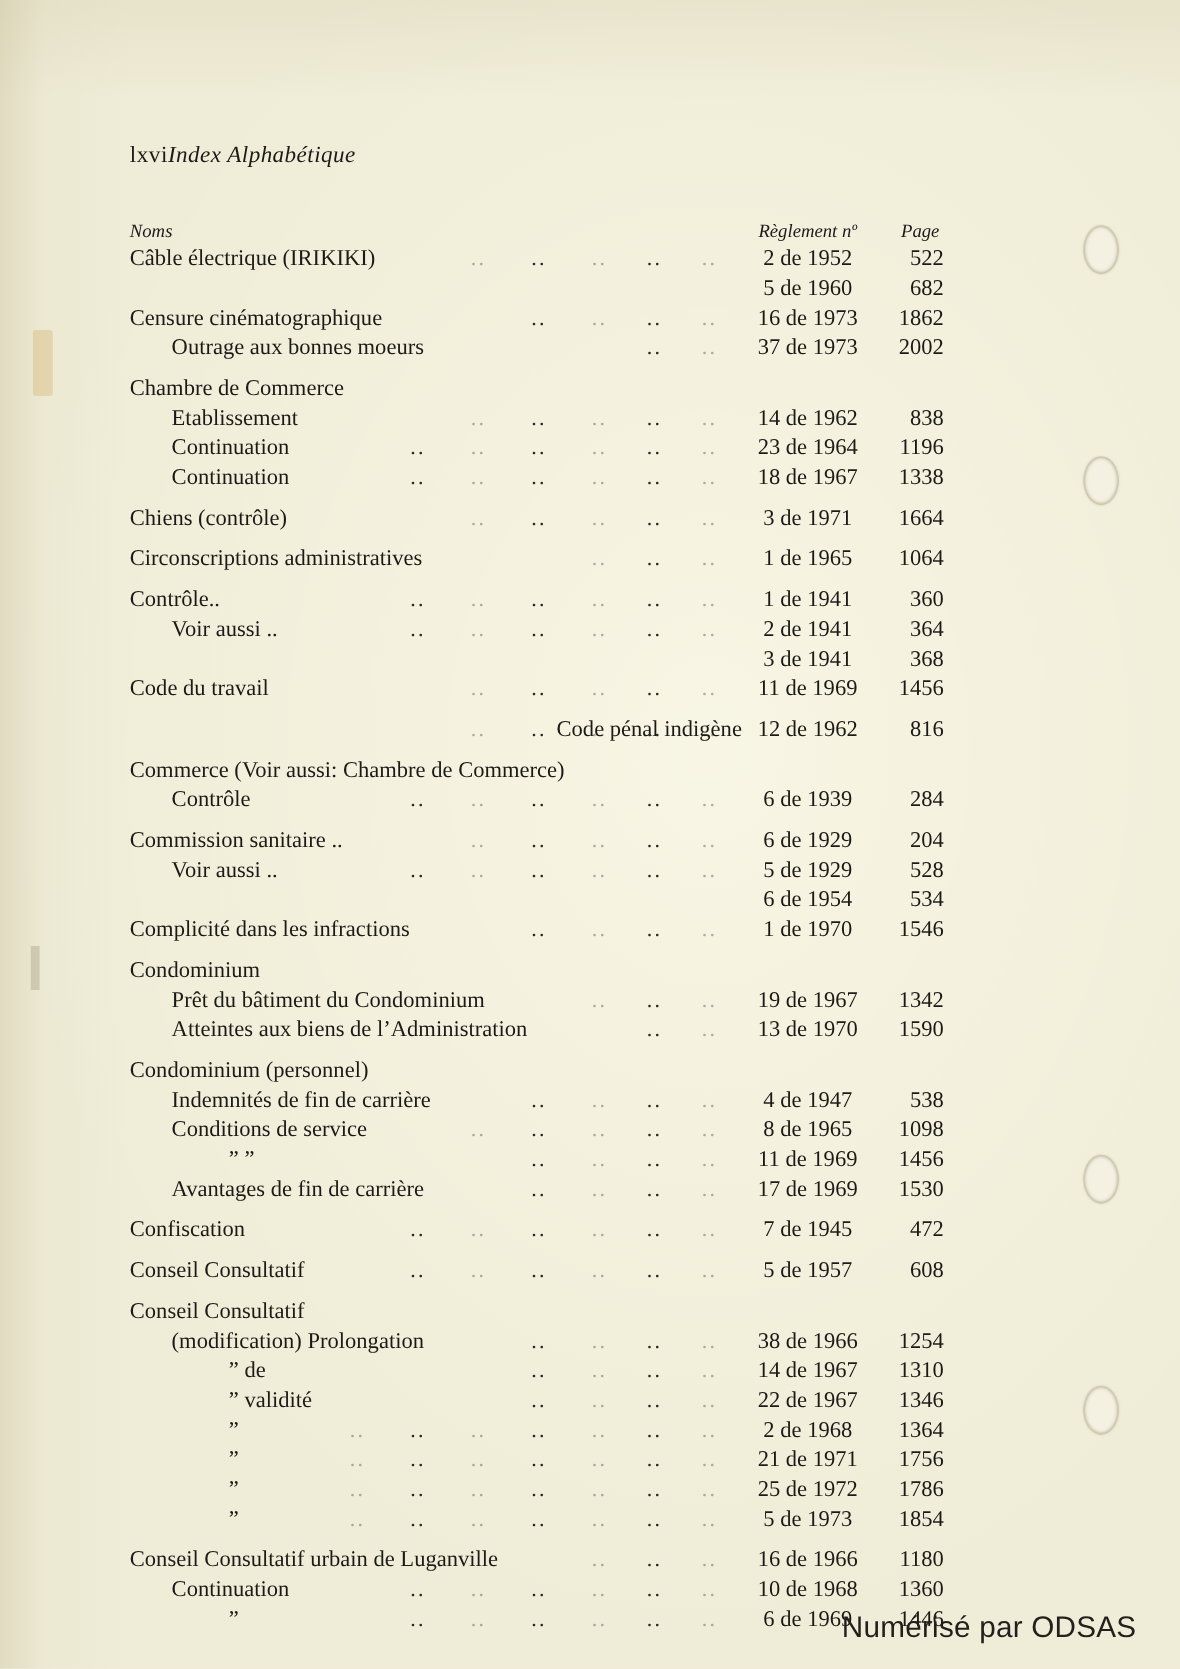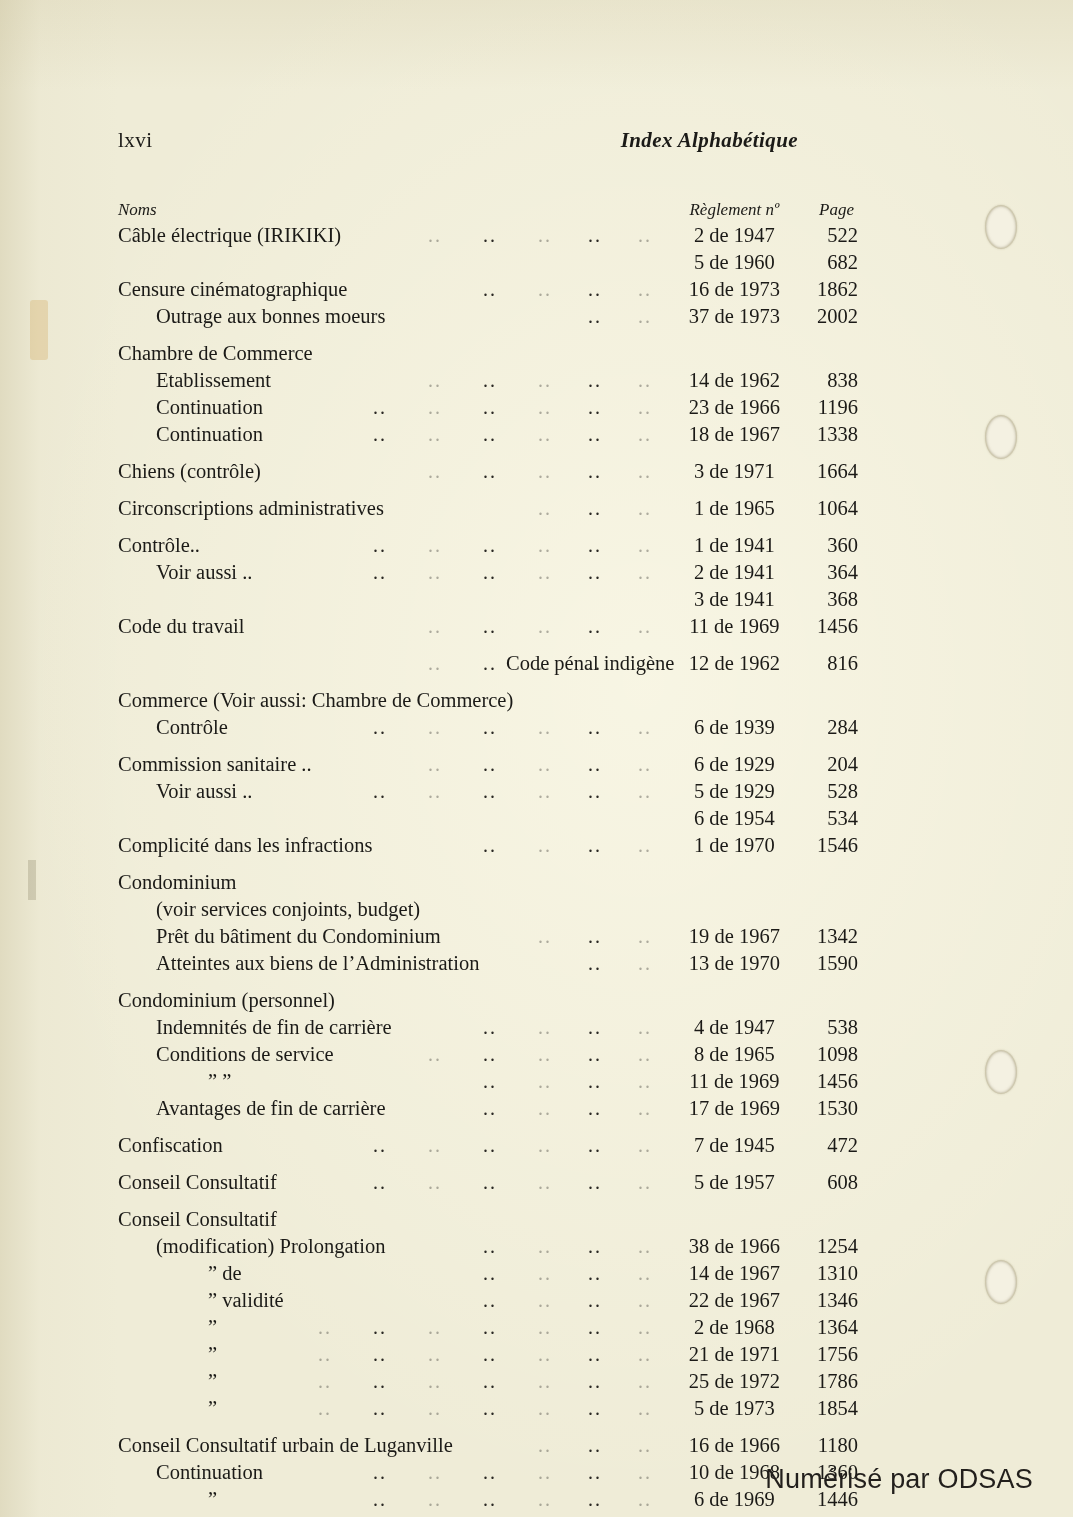--- a/index.html
+++ b/index.html
@@ -53,23 +53,23 @@
     width: 740px;
     display: flex;
     align-items: baseline;
   }
   .folio {
     font-size: 21px;
     letter-spacing: 0.5px;
   }
   .running-title {
     flex: 1;
-    text-align: right;
+    text-align: left;
     font-style: italic;
-    font-weight: bold;
+    font-weight: normal;
     font-size: 21px;
     letter-spacing: 0.4px;
     padding-right: 60px;
   }
 
   table.index {
     position: absolute;
     left: 118px;
     top: 200px;
     width: 740px;
@@ -187,21 +187,21 @@
           <td class="col-name" style="position: relative;">
             <span class="nm">Câble électrique (IRIKIKI)</span>
             <span class="leaders">
               <span class="ld f" style="left: 310px;">..</span>
               <span class="ld" style="left: 365px;">..</span>
               <span class="ld f" style="left: 420px;">..</span>
               <span class="ld" style="left: 470px;">..</span>
               <span class="ld f" style="left: 520px;">..</span>
             </span>
           </td>
-          <td class="col-reg">2 de 1947</td>
+          <td class="col-reg">2 de 1952</td>
           <td class="col-page">522</td>
         </tr>
         <tr class="entry">
           <td class="col-name">
             <span class="nm"></span>
           </td>
           <td class="col-reg">5 de 1960</td>
           <td class="col-page">682</td>
         </tr>
         <tr class="entry">
@@ -257,21 +257,21 @@
             <span class="nm indent1">Continuation</span>
             <span class="leaders">
               <span class="ld" style="left: 255px;">..</span>
               <span class="ld f" style="left: 310px;">..</span>
               <span class="ld" style="left: 365px;">..</span>
               <span class="ld f" style="left: 420px;">..</span>
               <span class="ld" style="left: 470px;">..</span>
               <span class="ld f" style="left: 520px;">..</span>
             </span>
           </td>
-          <td class="col-reg">23 de 1966</td>
+          <td class="col-reg">23 de 1964</td>
           <td class="col-page">1196</td>
         </tr>
         <tr class="entry">
           <td class="col-name" style="position: relative;">
             <span class="nm indent1">Continuation</span>
             <span class="leaders">
               <span class="ld" style="left: 255px;">..</span>
               <span class="ld f" style="left: 310px;">..</span>
               <span class="ld" style="left: 365px;">..</span>
               <span class="ld f" style="left: 420px;">..</span>
@@ -466,160 +466,153 @@
           <td colspan="3"></td>
         </tr>
         <tr class="entry">
           <td class="col-name">
             <span class="nm">Condominium</span>
           </td>
           <td class="col-reg"></td>
           <td class="col-page"></td>
         </tr>
         <tr class="entry">
+          <td class="col-name" style="position: relative;">
+            <span class="nm indent1">Prêt du bâtiment du Condominium</span>
+            <span class="leaders">
+              <span class="ld f" style="left: 420px;">..</span>
+              <span class="ld" style="left: 470px;">..</span>
+              <span class="ld f" style="left: 520px;">..</span>
+            </span>
+          </td>
+          <td class="col-reg">19 de 1967</td>
+          <td class="col-page">1342</td>
+        </tr>
+        <tr class="entry">
+          <td class="col-name" style="position: relative;">
+            <span class="nm indent1">Atteintes aux biens de l’Administration</span>
+            <span class="leaders">
+              <span class="ld" style="left: 470px;">..</span>
+              <span class="ld f" style="left: 520px;">..</span>
+            </span>
+          </td>
+          <td class="col-reg">13 de 1970</td>
+          <td class="col-page">1590</td>
+        </tr>
+        <tr class="gap">
+          <td colspan="3"></td>
+        </tr>
+        <tr class="entry">
           <td class="col-name">
-            <span class="nm indent1">(voir services conjoints, budget)</span>
+            <span class="nm">Condominium (personnel)</span>
           </td>
           <td class="col-reg"></td>
           <td class="col-page"></td>
         </tr>
         <tr class="entry">
           <td class="col-name" style="position: relative;">
-            <span class="nm indent1">Prêt du bâtiment du Condominium</span>
-            <span class="leaders">
-              <span class="ld f" style="left: 420px;">..</span>
-              <span class="ld" style="left: 470px;">..</span>
-              <span class="ld f" style="left: 520px;">..</span>
-            </span>
-          </td>
-          <td class="col-reg">19 de 1967</td>
-          <td class="col-page">1342</td>
-        </tr>
-        <tr class="entry">
-          <td class="col-name" style="position: relative;">
-            <span class="nm indent1">Atteintes aux biens de l’Administration</span>
-            <span class="leaders">
-              <span class="ld" style="left: 470px;">..</span>
-              <span class="ld f" style="left: 520px;">..</span>
-            </span>
-          </td>
-          <td class="col-reg">13 de 1970</td>
-          <td class="col-page">1590</td>
+            <span class="nm indent1">Indemnités de fin de carrière</span>
+            <span class="leaders">
+              <span class="ld" style="left: 365px;">..</span>
+              <span class="ld f" style="left: 420px;">..</span>
+              <span class="ld" style="left: 470px;">..</span>
+              <span class="ld f" style="left: 520px;">..</span>
+            </span>
+          </td>
+          <td class="col-reg">4 de 1947</td>
+          <td class="col-page">538</td>
+        </tr>
+        <tr class="entry">
+          <td class="col-name" style="position: relative;">
+            <span class="nm indent1">Conditions de service</span>
+            <span class="leaders">
+              <span class="ld f" style="left: 310px;">..</span>
+              <span class="ld" style="left: 365px;">..</span>
+              <span class="ld f" style="left: 420px;">..</span>
+              <span class="ld" style="left: 470px;">..</span>
+              <span class="ld f" style="left: 520px;">..</span>
+            </span>
+          </td>
+          <td class="col-reg">8 de 1965</td>
+          <td class="col-page">1098</td>
+        </tr>
+        <tr class="entry">
+          <td class="col-name" style="position: relative;">
+            <span class="nm indent2">”                ”</span>
+            <span class="leaders">
+              <span class="ld" style="left: 365px;">..</span>
+              <span class="ld f" style="left: 420px;">..</span>
+              <span class="ld" style="left: 470px;">..</span>
+              <span class="ld f" style="left: 520px;">..</span>
+            </span>
+          </td>
+          <td class="col-reg">11 de 1969</td>
+          <td class="col-page">1456</td>
+        </tr>
+        <tr class="entry">
+          <td class="col-name" style="position: relative;">
+            <span class="nm indent1">Avantages de fin de carrière</span>
+            <span class="leaders">
+              <span class="ld" style="left: 365px;">..</span>
+              <span class="ld f" style="left: 420px;">..</span>
+              <span class="ld" style="left: 470px;">..</span>
+              <span class="ld f" style="left: 520px;">..</span>
+            </span>
+          </td>
+          <td class="col-reg">17 de 1969</td>
+          <td class="col-page">1530</td>
+        </tr>
+        <tr class="gap">
+          <td colspan="3"></td>
+        </tr>
+        <tr class="entry">
+          <td class="col-name" style="position: relative;">
+            <span class="nm">Confiscation</span>
+            <span class="leaders">
+              <span class="ld" style="left: 255px;">..</span>
+              <span class="ld f" style="left: 310px;">..</span>
+              <span class="ld" style="left: 365px;">..</span>
+              <span class="ld f" style="left: 420px;">..</span>
+              <span class="ld" style="left: 470px;">..</span>
+              <span class="ld f" style="left: 520px;">..</span>
+            </span>
+          </td>
+          <td class="col-reg">7 de 1945</td>
+          <td class="col-page">472</td>
+        </tr>
+        <tr class="gap">
+          <td colspan="3"></td>
+        </tr>
+        <tr class="entry">
+          <td class="col-name" style="position: relative;">
+            <span class="nm">Conseil Consultatif</span>
+            <span class="leaders">
+              <span class="ld" style="left: 255px;">..</span>
+              <span class="ld f" style="left: 310px;">..</span>
+              <span class="ld" style="left: 365px;">..</span>
+              <span class="ld f" style="left: 420px;">..</span>
+              <span class="ld" style="left: 470px;">..</span>
+              <span class="ld f" style="left: 520px;">..</span>
+            </span>
+          </td>
+          <td class="col-reg">5 de 1957</td>
+          <td class="col-page">608</td>
         </tr>
         <tr class="gap">
           <td colspan="3"></td>
         </tr>
         <tr class="entry">
           <td class="col-name">
-            <span class="nm">Condominium (personnel)</span>
+            <span class="nm">Conseil Consultatif</span>
           </td>
           <td class="col-reg"></td>
           <td class="col-page"></td>
         </tr>
         <tr class="entry">
           <td class="col-name" style="position: relative;">
-            <span class="nm indent1">Indemnités de fin de carrière</span>
-            <span class="leaders">
-              <span class="ld" style="left: 365px;">..</span>
-              <span class="ld f" style="left: 420px;">..</span>
-              <span class="ld" style="left: 470px;">..</span>
-              <span class="ld f" style="left: 520px;">..</span>
-            </span>
-          </td>
-          <td class="col-reg">4 de 1947</td>
-          <td class="col-page">538</td>
-        </tr>
-        <tr class="entry">
-          <td class="col-name" style="position: relative;">
-            <span class="nm indent1">Conditions de service</span>
-            <span class="leaders">
-              <span class="ld f" style="left: 310px;">..</span>
-              <span class="ld" style="left: 365px;">..</span>
-              <span class="ld f" style="left: 420px;">..</span>
-              <span class="ld" style="left: 470px;">..</span>
-              <span class="ld f" style="left: 520px;">..</span>
-            </span>
-          </td>
-          <td class="col-reg">8 de 1965</td>
-          <td class="col-page">1098</td>
-        </tr>
-        <tr class="entry">
-          <td class="col-name" style="position: relative;">
-            <span class="nm indent2">”                ”</span>
-            <span class="leaders">
-              <span class="ld" style="left: 365px;">..</span>
-              <span class="ld f" style="left: 420px;">..</span>
-              <span class="ld" style="left: 470px;">..</span>
-              <span class="ld f" style="left: 520px;">..</span>
-            </span>
-          </td>
-          <td class="col-reg">11 de 1969</td>
-          <td class="col-page">1456</td>
-        </tr>
-        <tr class="entry">
-          <td class="col-name" style="position: relative;">
-            <span class="nm indent1">Avantages de fin de carrière</span>
-            <span class="leaders">
-              <span class="ld" style="left: 365px;">..</span>
-              <span class="ld f" style="left: 420px;">..</span>
-              <span class="ld" style="left: 470px;">..</span>
-              <span class="ld f" style="left: 520px;">..</span>
-            </span>
-          </td>
-          <td class="col-reg">17 de 1969</td>
-          <td class="col-page">1530</td>
-        </tr>
-        <tr class="gap">
-          <td colspan="3"></td>
-        </tr>
-        <tr class="entry">
-          <td class="col-name" style="position: relative;">
-            <span class="nm">Confiscation</span>
-            <span class="leaders">
-              <span class="ld" style="left: 255px;">..</span>
-              <span class="ld f" style="left: 310px;">..</span>
-              <span class="ld" style="left: 365px;">..</span>
-              <span class="ld f" style="left: 420px;">..</span>
-              <span class="ld" style="left: 470px;">..</span>
-              <span class="ld f" style="left: 520px;">..</span>
-            </span>
-          </td>
-          <td class="col-reg">7 de 1945</td>
-          <td class="col-page">472</td>
-        </tr>
-        <tr class="gap">
-          <td colspan="3"></td>
-        </tr>
-        <tr class="entry">
-          <td class="col-name" style="position: relative;">
-            <span class="nm">Conseil Consultatif</span>
-            <span class="leaders">
-              <span class="ld" style="left: 255px;">..</span>
-              <span class="ld f" style="left: 310px;">..</span>
-              <span class="ld" style="left: 365px;">..</span>
-              <span class="ld f" style="left: 420px;">..</span>
-              <span class="ld" style="left: 470px;">..</span>
-              <span class="ld f" style="left: 520px;">..</span>
-            </span>
-          </td>
-          <td class="col-reg">5 de 1957</td>
-          <td class="col-page">608</td>
-        </tr>
-        <tr class="gap">
-          <td colspan="3"></td>
-        </tr>
-        <tr class="entry">
-          <td class="col-name">
-            <span class="nm">Conseil Consultatif</span>
-          </td>
-          <td class="col-reg"></td>
-          <td class="col-page"></td>
-        </tr>
-        <tr class="entry">
-          <td class="col-name" style="position: relative;">
             <span class="nm indent1">(modification) Prolongation</span>
             <span class="leaders">
               <span class="ld" style="left: 365px;">..</span>
               <span class="ld f" style="left: 420px;">..</span>
               <span class="ld" style="left: 470px;">..</span>
               <span class="ld f" style="left: 520px;">..</span>
             </span>
           </td>
           <td class="col-reg">38 de 1966</td>
           <td class="col-page">1254</td>

